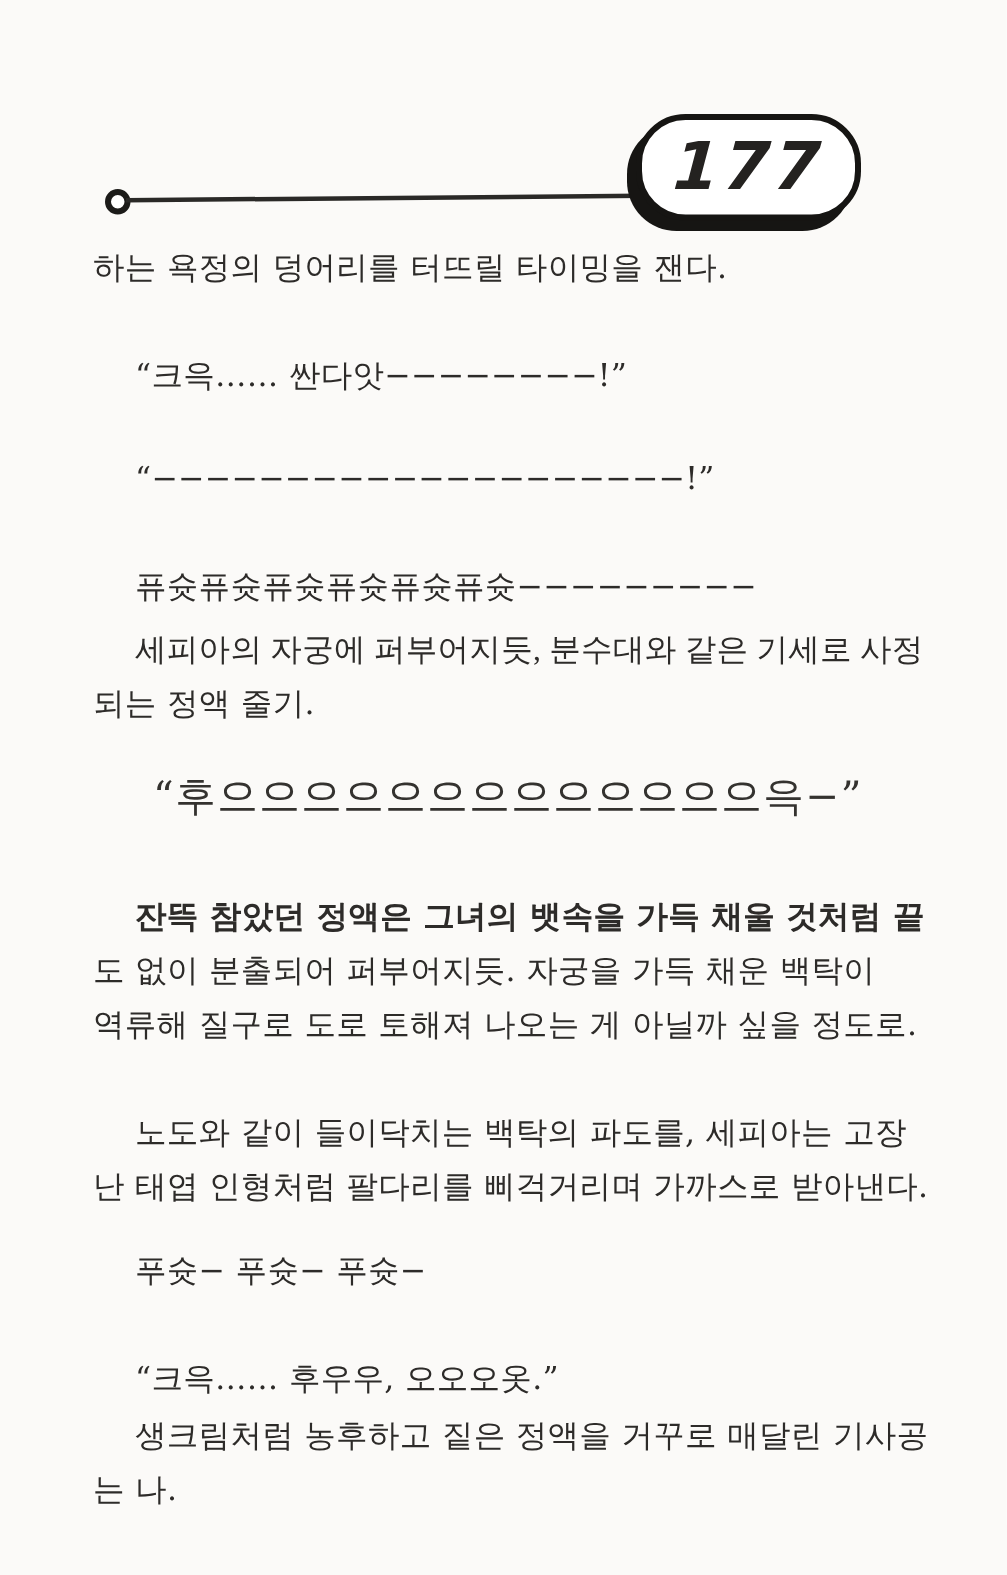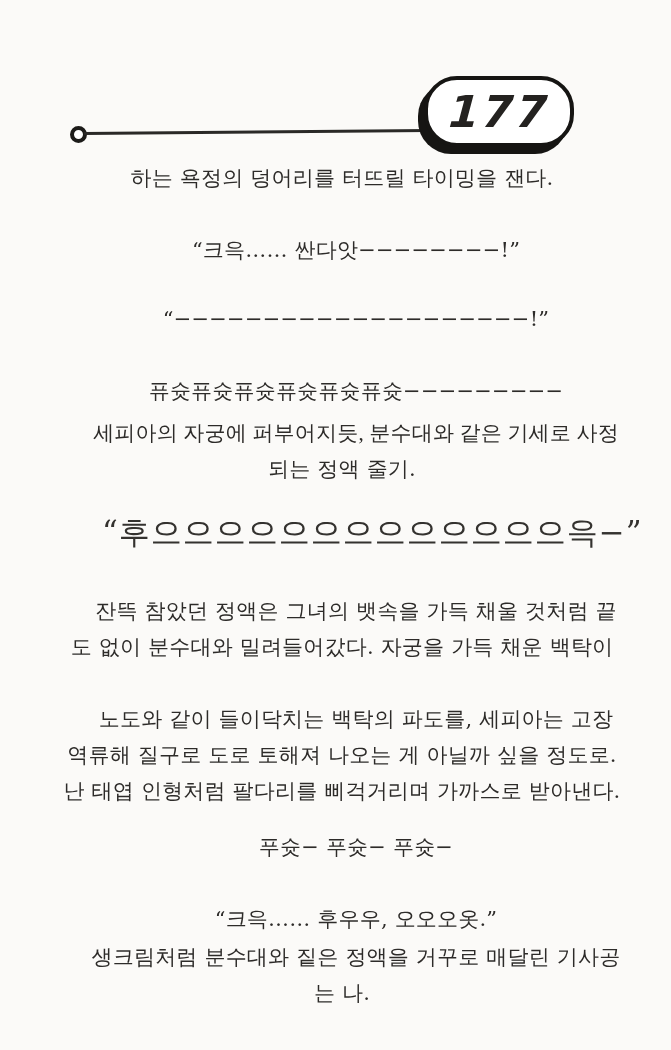--- a/index.html
+++ b/index.html
@@ -29,35 +29,34 @@
   }
   .page-badge span{
     font-family:"DejaVu Sans","Liberation Sans",sans-serif;
     font-style:italic;font-weight:800;font-size:44px;letter-spacing:3px;
     color:#242220;transform:skewX(-4deg);
   }
   
   .body-text{
     position:absolute;left:62px;top:160px;width:560px;
     font-size:21px;
-    text-align:center;
   }
   .line{
     white-space:nowrap;line-height:36px;height:36px;
     letter-spacing:0.2px;
   }
   .indent{padding-left:28px;margin-top:36px;}
   .gap-1{margin-top:33px;}
   .gap-2{}
   .gap-s{margin-top:6px;font-family:Liberation Serif, serif;}
   .gap-t{margin-top:20px;}
   .gap-u{margin-top:2px;}
-  .gap-3{}
+  .gap-3{font-weight:bold;}
   .big{
-    font-size:31px;line-height:50px;height:50px;
+    font-size:27px;line-height:50px;height:50px;
     padding-left:40px;margin-top:20px;letter-spacing:1px;
     color:#34322f;
   }
   
   .footer{position:absolute;left:0;top:960px;width:671px;height:90px;}
 </style>
 </head>
 <body>
 
 <div class="page">
@@ -72,27 +71,27 @@
 
   <div class="body-text">
     <div class="line">하는 욕정의 덩어리를 터뜨릴 타이밍을 잰다.</div>
     <div class="line indent">“크윽…… 싼다앗−−−−−−−−!”</div>
     <div class="line indent gap-1">“−−−−−−−−−−−−−−−−−−−−!”</div>
     <div class="line indent gap-2">퓨슛퓨슛퓨슛퓨슛퓨슛퓨슛−−−−−−−−−</div>
     <div class="line indent gap-s">세피아의 자궁에 퍼부어지듯, 분수대와 같은 기세로 사정</div>
     <div class="line">되는 정액 줄기.</div>
     <div class="line big">“후으으으으으으으으으으으으으윽−”</div>
     <div class="line indent gap-3">잔뜩 참았던 정액은 그녀의 뱃속을 가득 채울 것처럼 끝</div>
-    <div class="line">도 없이 분수대와 밀려들어갔다. 자궁을 가득 채운 백탁이</div>
+    <div class="line">도 없이 분출되어 퍼부어지듯. 자궁을 가득 채운 백탁이</div>
+    <div class="line">역류해 질구로 도로 토해져 나오는 게 아닐까 싶을 정도로.</div>
     <div class="line indent">노도와 같이 들이닥치는 백탁의 파도를, 세피아는 고장</div>
-    <div class="line">역류해 질구로 도로 토해져 나오는 게 아닐까 싶을 정도로.</div>
     <div class="line">난 태엽 인형처럼 팔다리를 삐걱거리며 가까스로 받아낸다.</div>
     <div class="line indent gap-t">푸슛− 푸슛− 푸슛−</div>
     <div class="line indent">“크윽…… 후우우, 오오오옷.”</div>
-    <div class="line indent gap-u">생크림처럼 분수대와 짙은 정액을 거꾸로 매달린 기사공</div>
+    <div class="line indent gap-u">생크림처럼 농후하고 짙은 정액을 거꾸로 매달린 기사공</div>
     <div class="line">는 나.</div>
   </div>
 
   <div class="footer">
     
     
   </div>
 
 </div>
 

